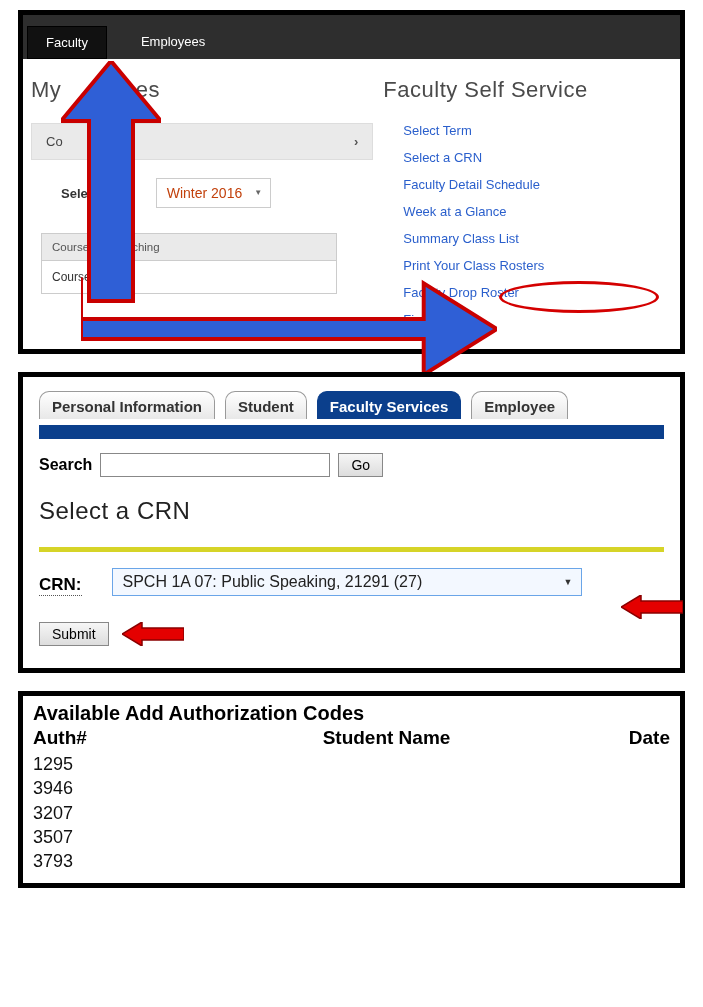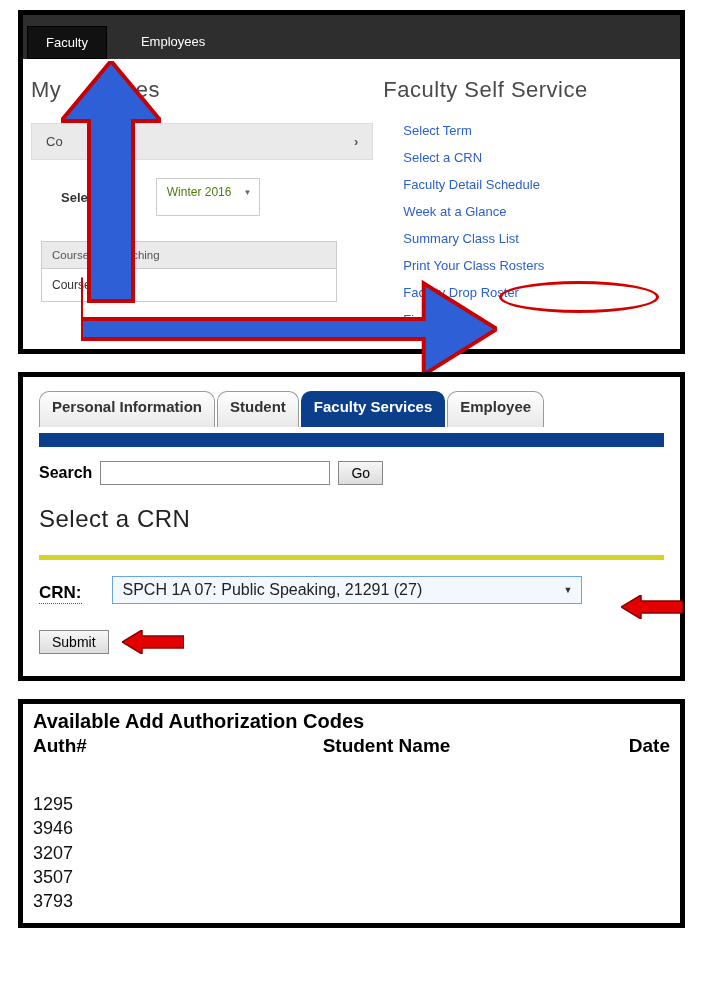--- a/index.html
+++ b/index.html
@@ -75,23 +75,23 @@
     padding-left: 30px;
     margin-bottom: 25px;
   }
   .term-row label {
     font-size: 13px;
     font-weight: bold;
     color: #333;
   }
   .term-select {
     border: 1px solid #ccc;
-    padding: 6px 28px 16px 10px;
-    font-size: 12px;
-    color: #4d7c0f;
+    padding: 6px 28px 6px 10px;
+    font-size: 14px;
+    color: #c2410c;
     position: relative;
     background: #fff;
   }
   .term-select::after {
     content: "▼";
     font-size: 8px;
     color: #666;
     position: absolute;
     right: 8px;
     top: 9px;
@@ -150,25 +150,25 @@
   .oval1 { left: 476px; top: 266px; width: 160px; height: 32px; }
 
   
   .p2 { padding: 14px 16px 22px 16px; }
   .tabs2 { display: flex; gap: 0; margin-bottom: 6px; }
   .tabs2 .tab2 {
     background: linear-gradient(#fff, #e8e8e8);
     border: 1px solid #9a9a9a;
     border-bottom: none;
     border-radius: 10px 10px 0 0;
-    padding: 6px 12px 12px 12px;
+    padding: 6px 12px 4px 12px;
     font-size: 15px;
     color: #333;
     font-weight: bold;
-    margin-right: 2px;
+    margin-right: 10px;
     cursor: pointer;
   }
   .tabs2 .tab2.active {
     background: #0b3f8c;
     color: #fff;
     border-color: #0b3f8c;
   }
   .navy-line {
     height: 14px;
     background: #0b3f8c;
@@ -261,21 +261,21 @@
   .p3-header {
     display: flex;
     font-weight: bold;
     font-size: 19px;
     margin-bottom: 3px;
   }
   .p3-header .c1 { width: 150px; }
   .p3-header .c2 { flex: 1; text-align: center; }
   .p3-header .c3 { width: 80px; text-align: right; }
   .p3-body { display: flex; gap: 6px; align-items: flex-start; }
-  .codes-col { width: 80px; margin-top: 32px; }
+  .codes-col { width: 80px; }
   .codes-col div { font-size: 18px; line-height: 1.35; color: #111; }
   .redbox {
     flex: 1;
     background: #e40000;
     color: #fff;
     text-align: center;
     padding: 10px 10px 12px 10px;
     font-family: "Times New Roman", Times, serif;
     font-weight: bold;
     font-size: 19px;

